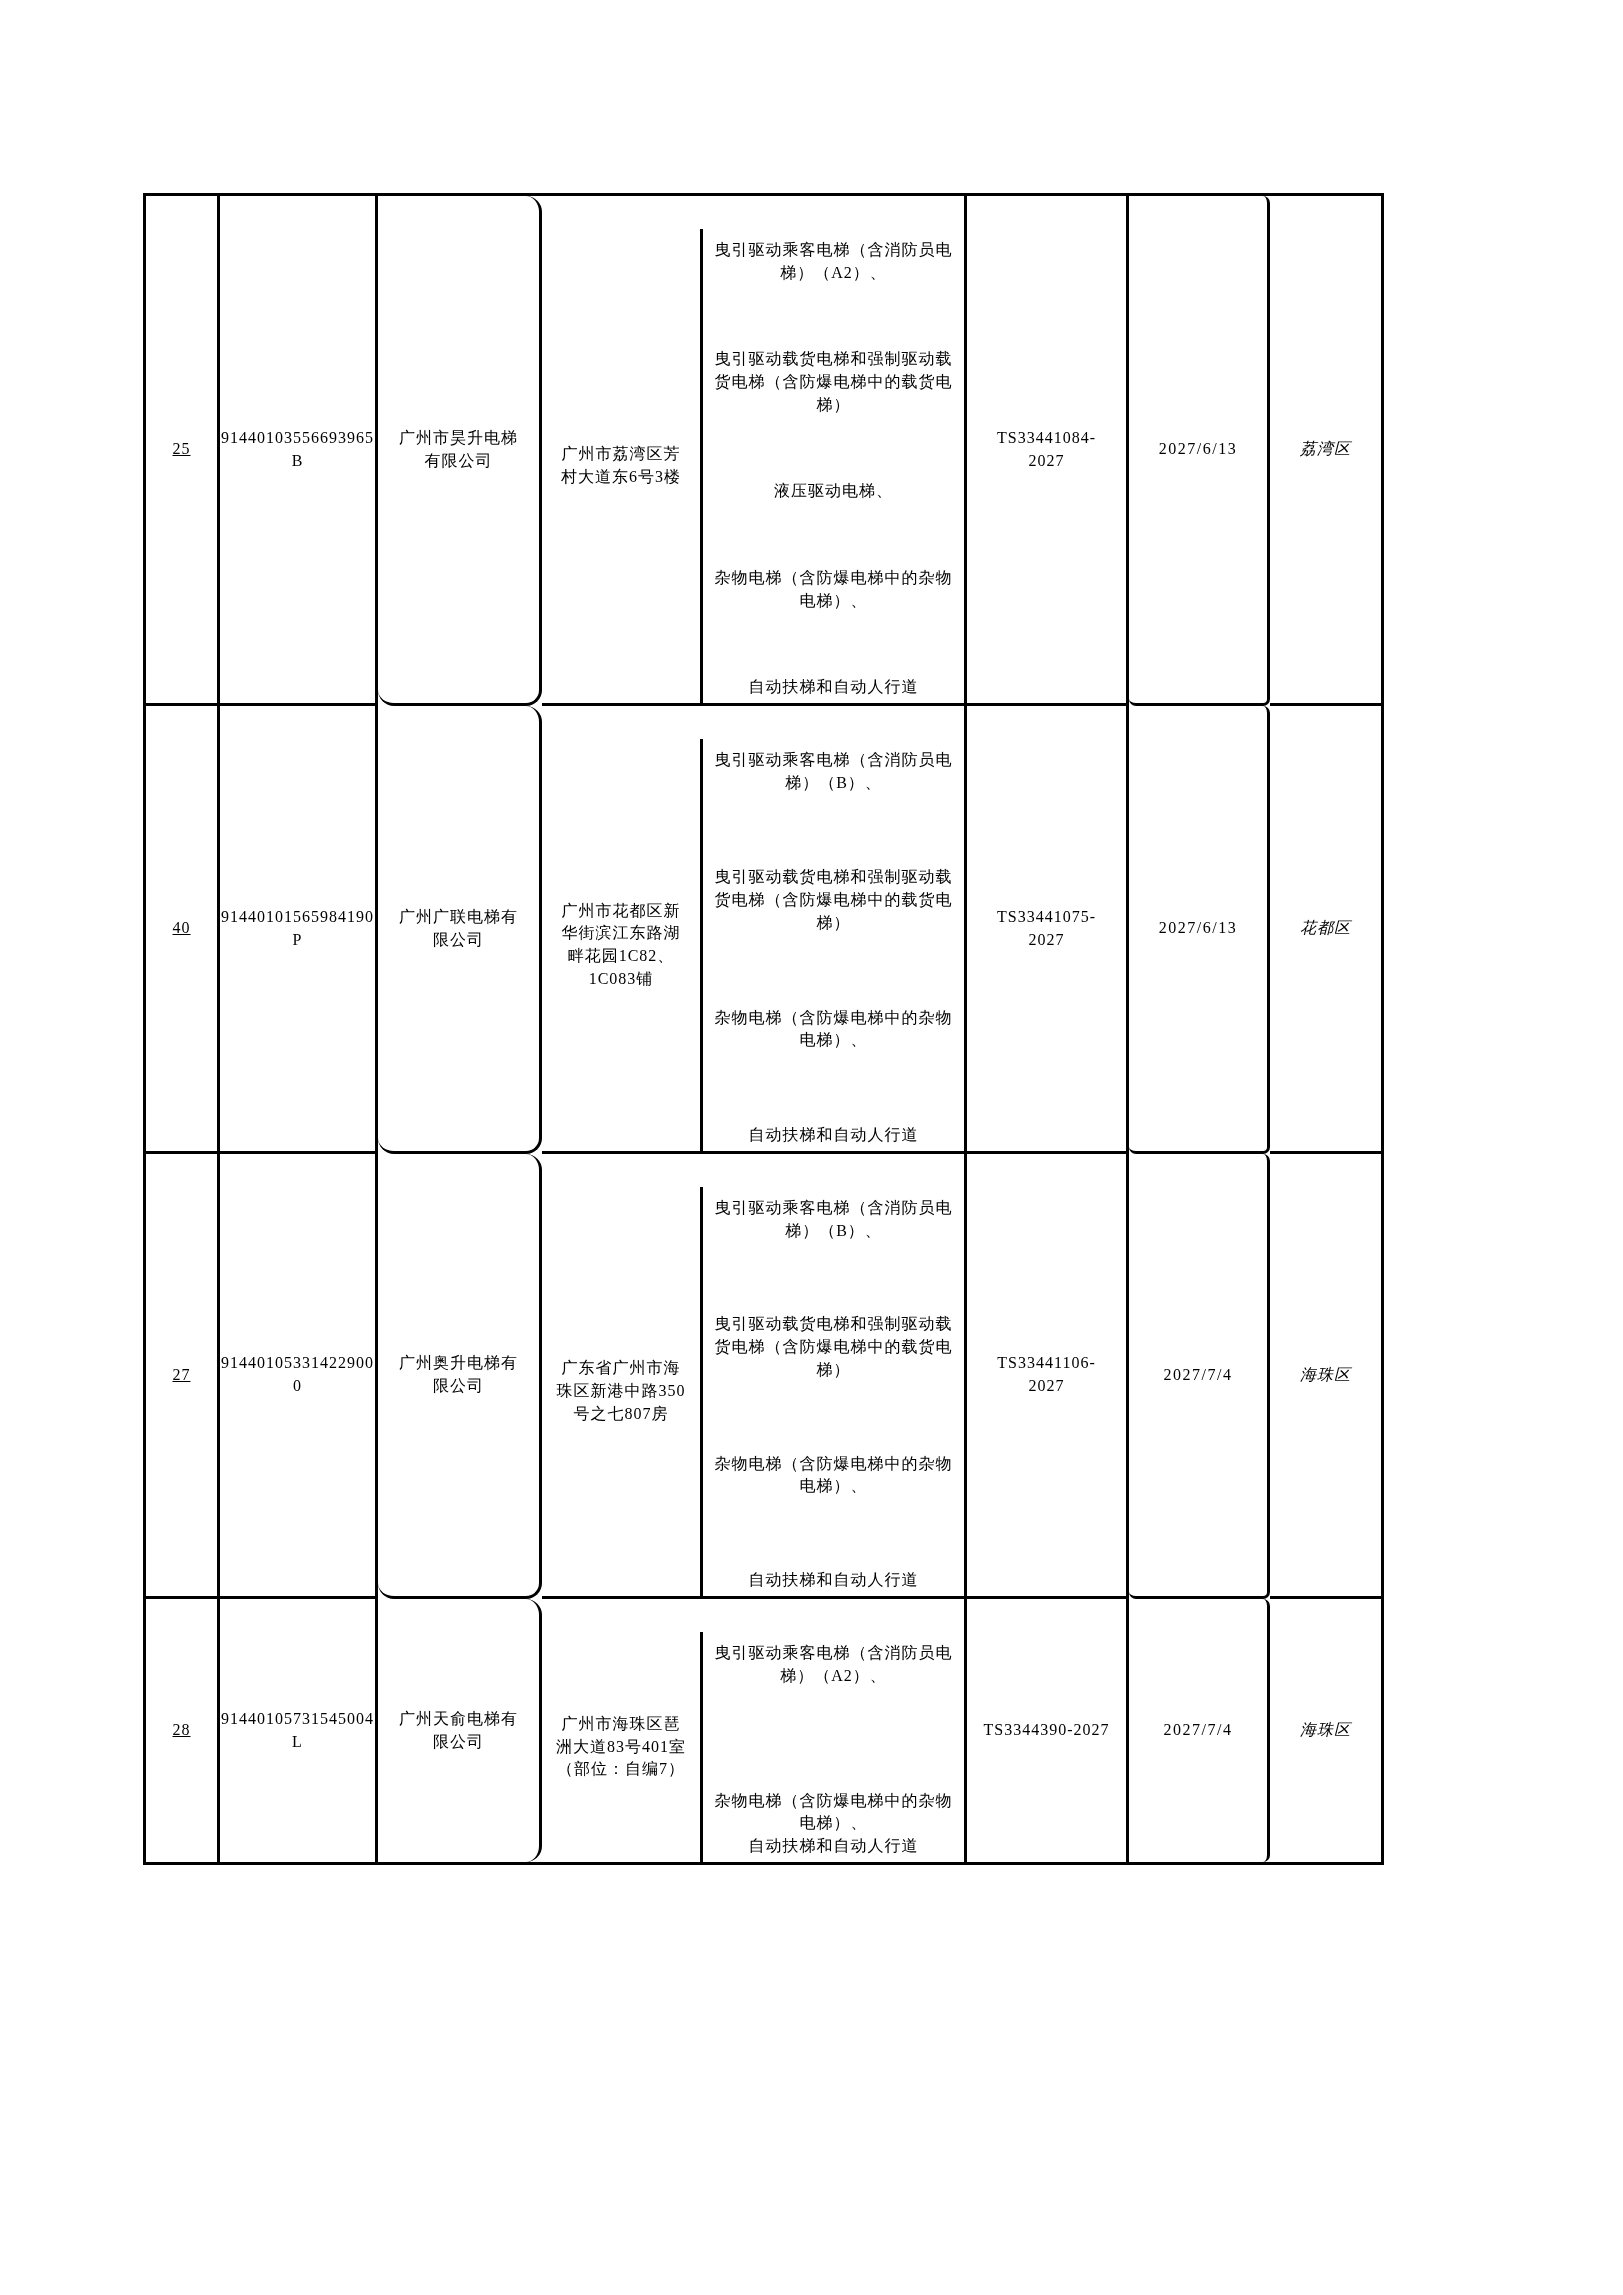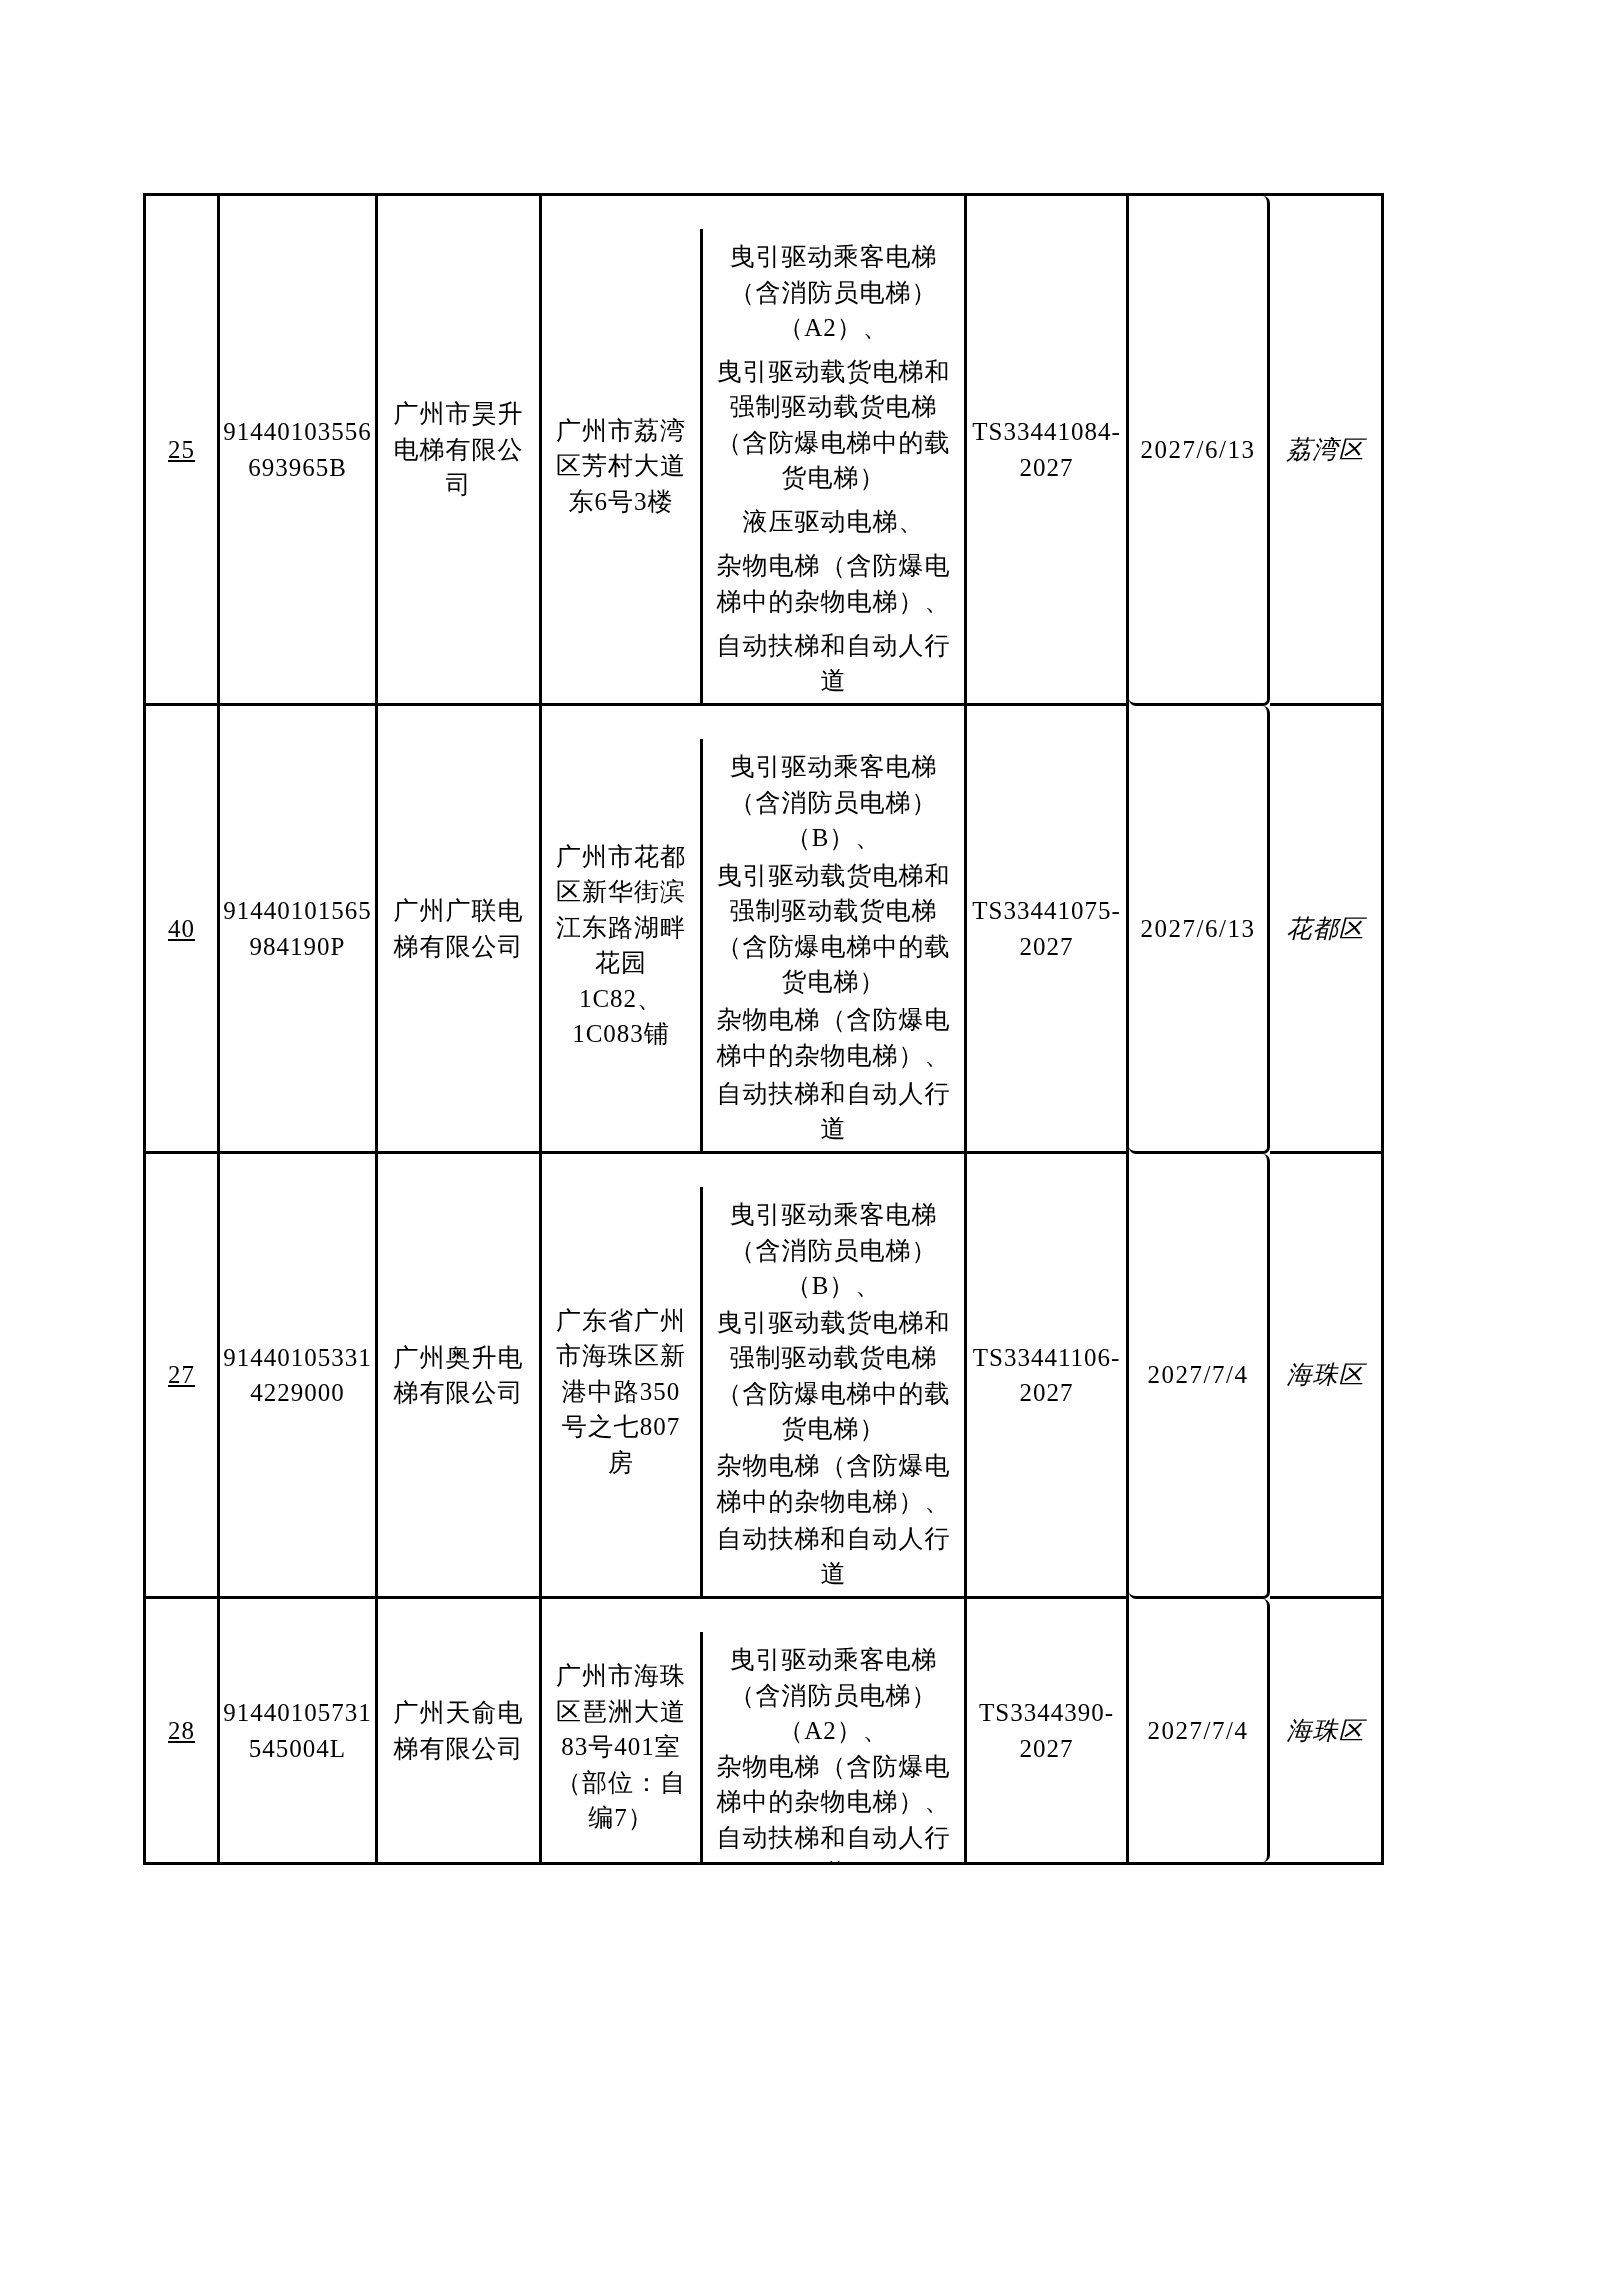--- a/index.html
+++ b/index.html
@@ -26,31 +26,31 @@
   }
   .cell {
     box-sizing: border-box;
     border-right: 3.6px solid #000;
     border-bottom: 3.6px solid #000;
     display: flex;
     flex-direction: column;
     align-items: center;
     justify-content: center;
     text-align: center;
-    font-size: 25px;
+    font-size: 16px;
     line-height: 1.42;
     letter-spacing: 1px;
     overflow: hidden;
   }
   .tbl > .cell:nth-child(8n) { border-right: none; font-style: italic; }
   .tbl > .cell:nth-last-child(-n+8) { border-bottom: none; }
 
   .c-seq  { padding: 0 3.1px; text-decoration: underline; }
   .c-code { padding: 0 1px; word-break: break-all; }
-  .c-comp { padding: 0 14.3px; }
+  .c-comp { padding: 0 14.3px; border-radius: 16px; }
   .c-addr { padding: 0 13.3px; margin-top: 33px; }
   .c-equip {
     justify-content: space-between;
     padding: 43px 5.1px 4.1px 5.1px;
   }
   .c-equip p { margin: 0; }
   .equip-group p { margin: 0; }
   .c-cert { padding: 0 13px; }
   .c-date { padding: 0 3.1px; letter-spacing: 1.5px; border-radius: 7px; }
   .c-dist { padding: 0 6.1px; }

